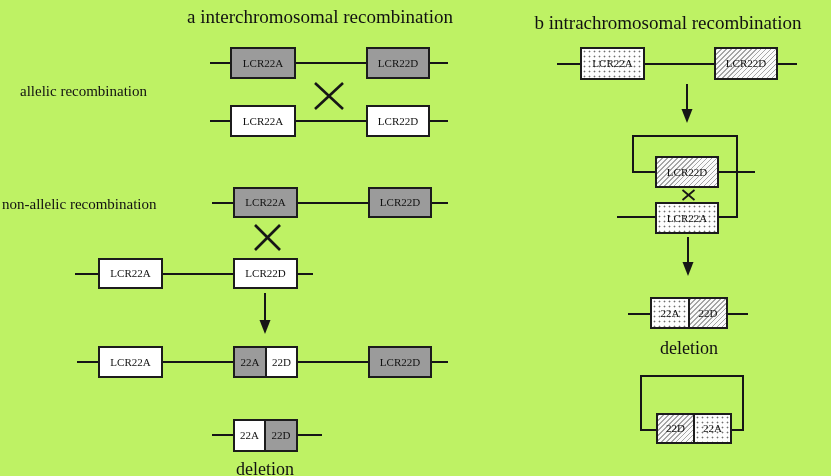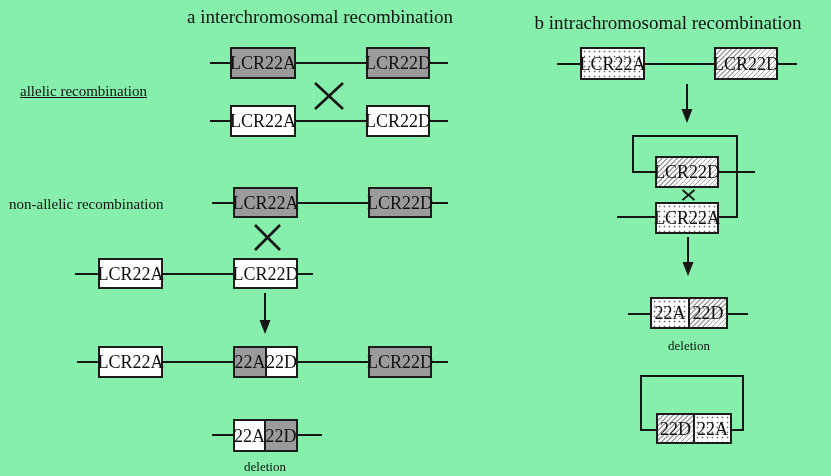--- a/index.html
+++ b/index.html
@@ -1,48 +1,48 @@
 <!DOCTYPE html>
 <html><head>
 <meta charset="utf-8">
 <style>
   html,body{margin:0;padding:0;background:#ffffff;}
   .canvas{
-    position:relative;width:831px;height:476px;background:#86efac;
+    position:relative;width:831px;height:476px;background:#bef264;
     font-family:"Liberation Serif","DejaVu Serif",serif;color:#111;overflow:hidden;
   }
   .hline{position:absolute;height:2px;background:#161616;}
   .vline{position:absolute;width:2px;background:#161616;}
   .bx{
     position:absolute;box-sizing:border-box;border:2px solid #1c1c1c;background:#ffffff;
-    display:flex;align-items:center;justify-content:center;font-size:18px;line-height:1;
+    display:flex;align-items:center;justify-content:center;font-size:11px;line-height:1;
   }
   .bx.dark{background:#9b9b9b;}
   .bx.dots{
     background-color:#fdfdfd;
     background-image:radial-gradient(circle,#6e6e6e 0.8px,transparent 1.1px);
     background-size:5px 5px;
   }
   .bx.hatch{
     background-color:#fafafa;
     background-image:repeating-linear-gradient(135deg,#a6a6a6 0,#a6a6a6 1px,transparent 1px,transparent 3.5px);
   }
   .ttl{position:absolute;font-size:19px;text-align:center;white-space:nowrap;}
   .lbl{position:absolute;font-size:15px;white-space:nowrap;}
-  .cap{position:absolute;font-size:13px;text-align:center;white-space:nowrap;}
+  .cap{position:absolute;font-size:18px;text-align:center;white-space:nowrap;}
   .icon{position:absolute;display:block;}
 </style>
 </head>
 <body>
 
 <div class="canvas">
 
   <div class="ttl" style="left:150px;top:6px;width:340px;">a interchromosomal recombination</div>
 
-  <div class="lbl" style="left:20px;top:83px;text-decoration:underline;">allelic recombination</div>
+  <div class="lbl" style="left:20px;top:83px;">allelic recombination</div>
 
   <div class="hline" style="left:210px;top:62px;width:238px;"></div>
   <div class="bx dark" style="left:230px;top:47px;width:66px;height:32px;">
     <span>LCR22A</span>
   </div>
   <div class="bx dark" style="left:366px;top:47px;width:64px;height:32px;">
     <span>LCR22D</span>
   </div>
 
   <svg class="icon" style="left:312px;top:80px;" width="34" height="32" viewBox="0 0 34 32">
@@ -51,21 +51,21 @@
   </svg>
 
   <div class="hline" style="left:210px;top:120px;width:238px;"></div>
   <div class="bx" style="left:230px;top:105px;width:66px;height:32px;">
     <span>LCR22A</span>
   </div>
   <div class="bx" style="left:366px;top:105px;width:64px;height:32px;">
     <span>LCR22D</span>
   </div>
 
-  <div class="lbl" style="left:2px;top:196px;margin-left:7px;">non-allelic recombination</div>
+  <div class="lbl" style="left:2px;top:196px;">non-allelic recombination</div>
 
   <div class="hline" style="left:212px;top:202px;width:236px;"></div>
   <div class="bx dark" style="left:233px;top:187px;width:65px;height:31px;">
     <span>LCR22A</span>
   </div>
   <div class="bx dark" style="left:368px;top:187px;width:64px;height:31px;">
     <span>LCR22D</span>
   </div>
 
   <svg class="icon" style="left:252px;top:222px;" width="31" height="31" viewBox="0 0 31 31">

